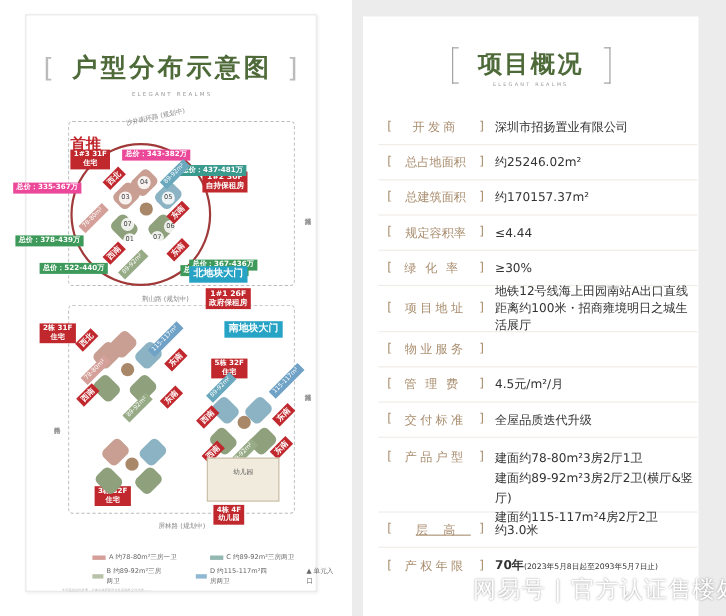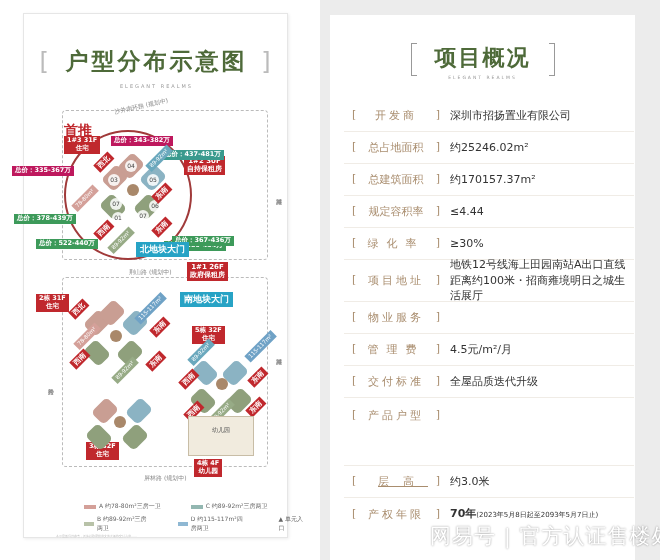--- a/index.html
+++ b/index.html
@@ -12,24 +12,24 @@
   .left-title-wrap { position: absolute; left: 0; top: 32px; width: 265px; text-align: center; }
   .left-title { font-size: 23px; font-weight: bold; color: #4e6a39; letter-spacing: 3px; display: inline-block; position: relative; padding: 0 20px; }
   .left-title .br { position: absolute; top: 2px; font-weight: normal; color: #bbb; font-size: 24px; }
   .left-title .br.l { left: -6px; }
   .left-title .br.r { right: -6px; }
   .left-sub { font-size: 5px; color: #999; letter-spacing: 2px; margin-top: 6px; }
 
   .map { position: absolute; left: 0; top: 0; width: 265px; height: 525px; }
   .tag { position: absolute; font-size: 6.5px; font-weight: bold; color: #fff; padding: 1px 3px; line-height: 1.2; white-space: nowrap; text-align: center; }
   .tag.red { background: #c0282d; }
-  .tag.orange { background: #be185d; }
+  .tag.orange { background: #ec4899; }
   .tag.green { background: #3d9a5a; }
   .tag.teal { background: #3a9a8e; }
-  .tag.blue { background: #27a3c5; font-size: 9px; padding: 2px 4px; }
+  .tag.blue { background: #27a3c5; font-size: 9px; padding: 2px 4px; margin-left: 36px; }
   .tag.dir { background: #c0282d; transform: rotate(-45deg); font-size: 7px; padding: 1px 3px; }
   .tag.area { transform: rotate(-45deg); font-size: 5.5px; color: #fff; font-weight: normal; }
   .tag.area.a { background: #d4a099; }
   .tag.area.b { background: #97ab86; }
   .tag.area.c { background: #6aa8bd; }
   .tag.area.d { background: #6fa2c6; }
   .first-push { position: absolute; left: 40px; top: 108px; color: #c0282d; font-weight: bold; font-size: 14px; }
   .circle { position: absolute; left: 40px; top: 116px; width: 128px; height: 130px; border: 2px solid #a03a3a; border-radius: 50%; }
   .road { position: absolute; font-size: 6px; color: #888; white-space: nowrap; }
   .road.vert { writing-mode: vertical-rl; }
@@ -139,21 +139,21 @@
         <div class="tag dir" style="left:128px;top:174px;">东南</div>
         <div class="tag dir" style="left:70px;top:211px;">西南</div>
         <div class="tag dir" style="left:128px;top:208px;">东南</div>
 
         <div class="tag area a" style="left:46px;top:180px;">78-80m²</div>
         <div class="tag area c" style="left:120px;top:140px;">89-92m²</div>
         <div class="tag area b" style="left:82px;top:222px;">89-92m²</div>
 
         <div class="tag blue" style="left:112px;top:228px;">北地块大门</div>
 
-        <div class="tag blue" style="left:156px;top:278px;text-align:center;">南地块大门</div>
+        <div class="tag blue" style="left:144px;top:278px;text-align:center;">南地块大门</div>
         <div class="tag red" style="left:12px;top:280px;">
             <div>2栋 31F</div>
             <div>住宅</div>
           </div>
         <div class="tag red" style="left:62px;top:428px;">
             <div>3栋 32F</div>
             <div>住宅</div>
           </div>
         <div class="tag red" style="left:168px;top:312px;">
             <div>5栋 32F</div>
@@ -313,20 +313,25 @@
               <span class="lbr">]</span>
             </div>
           <div class="row-value">全屋品质迭代升级</div>
         </div>
         <div class="row" style="height:68px;align-items:flex-start;padding-top:10px;">
           <div class="row-label">
               <span class="lbr">[</span>
               <span class="ltxt">产品户型</span>
               <span class="lbr">]</span>
             </div>
+          <div class="row-value" style="line-height:1.65;">
+            <div>建面约78-80m²3房2厅1卫</div>
+            <div>建面约89-92m²3房2厅2卫(横厅&amp;竖厅)</div>
+            <div>建面约115-117m²4房2厅2卫</div>
+          </div>
         </div>
         <div class="row" style="height:32px;">
           <div class="row-label">
               <span class="lbr">[</span>
               <span class="ltxt" style="letter-spacing:14px;padding-left:14px;text-decoration:underline;">层高</span>
               <span class="lbr">]</span>
             </div>
           <div class="row-value">约3.0米</div>
         </div>
         <div class="row" style="height:32px;border-bottom:none;">

